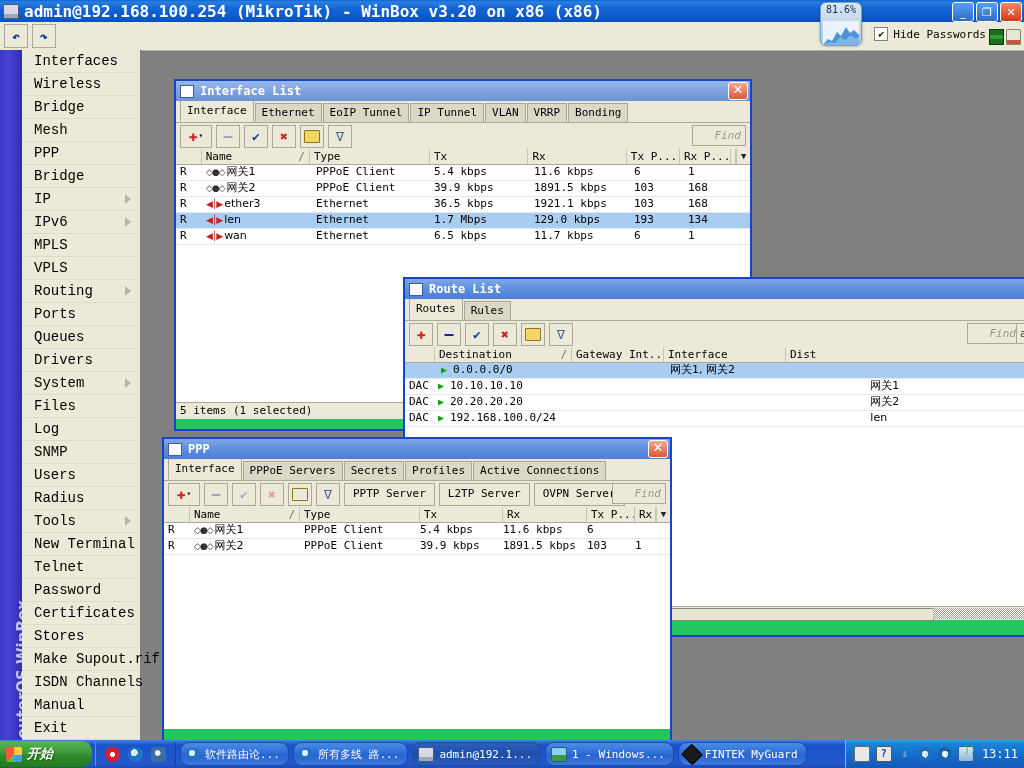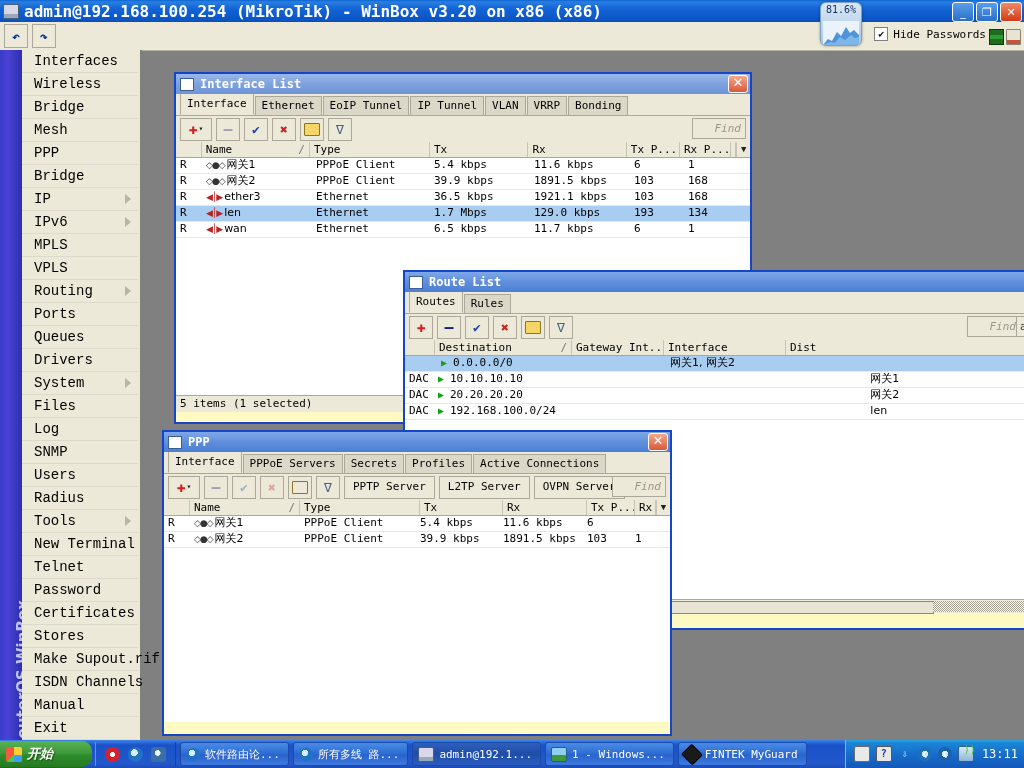--- a/index.html
+++ b/index.html
@@ -115,21 +115,21 @@
     font-family: Liberation Mono, monospace;
     position: relative; white-space: nowrap;
   }
   .menu-arrow {
     position: absolute; right: 7px; top: 6px;
     width: 0; height: 0; border-left: 6px solid #b9b5a4;
     border-top: 5px solid transparent; border-bottom: 5px solid transparent;
   }
 
   
-  .win { position: absolute; background: #fef9c3; border: 2px solid #1546c8; box-sizing: border-box; }
+  .win { position: absolute; background: #22c55e; border: 2px solid #1546c8; box-sizing: border-box; margin-top: 7px; }
   .win-title {
     height: 20px; background: linear-gradient(to bottom, #7ea8e8 0%, #5f8fdc 50%, #4b7ed2 100%);
     display: flex; align-items: center; position: relative;
   }
   .win-title.inactive { background: linear-gradient(to bottom, #9ab8e8 0%, #7fa2de 50%, #6d93d6 100%); }
   .win-title-icon {
     width: 12px; height: 11px; margin-left: 4px; margin-right: 6px;
     background: #ffffff; border: 1px solid #3c5f93;
   }
   .win-title-text {
@@ -267,21 +267,21 @@
   }
   .qlaunch {
     display: flex; align-items: center; gap: 8px; padding: 0 9px;
     border-left: 1px solid #5c93e0; border-right: 1px solid #1740a0; height: 24px;
     margin-left: 3px;
   }
   .qicon { width: 15px; height: 15px; border-radius: 50%; }
   .taskbtn {
     height: 22px; margin-left: 4px; padding: 0 8px 0 5px;
     background: linear-gradient(to bottom, #4a8ce6, #2f6ed4 45%, #2a63cc 55%, #3d7ade);
-    border: 1px solid #1b4aa8; border-radius: 3px;
+    border: 1px solid #1b4aa8; border-radius: 9px;
     display: flex; align-items: center; gap: 5px;
     color: #fff; font-size: 11px; max-width: 142px; overflow: hidden;
     font-family: "DejaVu Sans Mono", "Liberation Mono", monospace;
     white-space: nowrap;
   }
   .taskbtn.active { background: linear-gradient(to bottom, #2d5fbd, #1f4da8 50%, #2a5cc0); }
   .tb-ico { width: 14px; height: 13px; flex: 0 0 14px; border-radius: 2px; }
   .tray {
     margin-left: auto; height: 28px; display: flex; align-items: center; gap: 6px;
     padding: 0 6px 0 8px;

